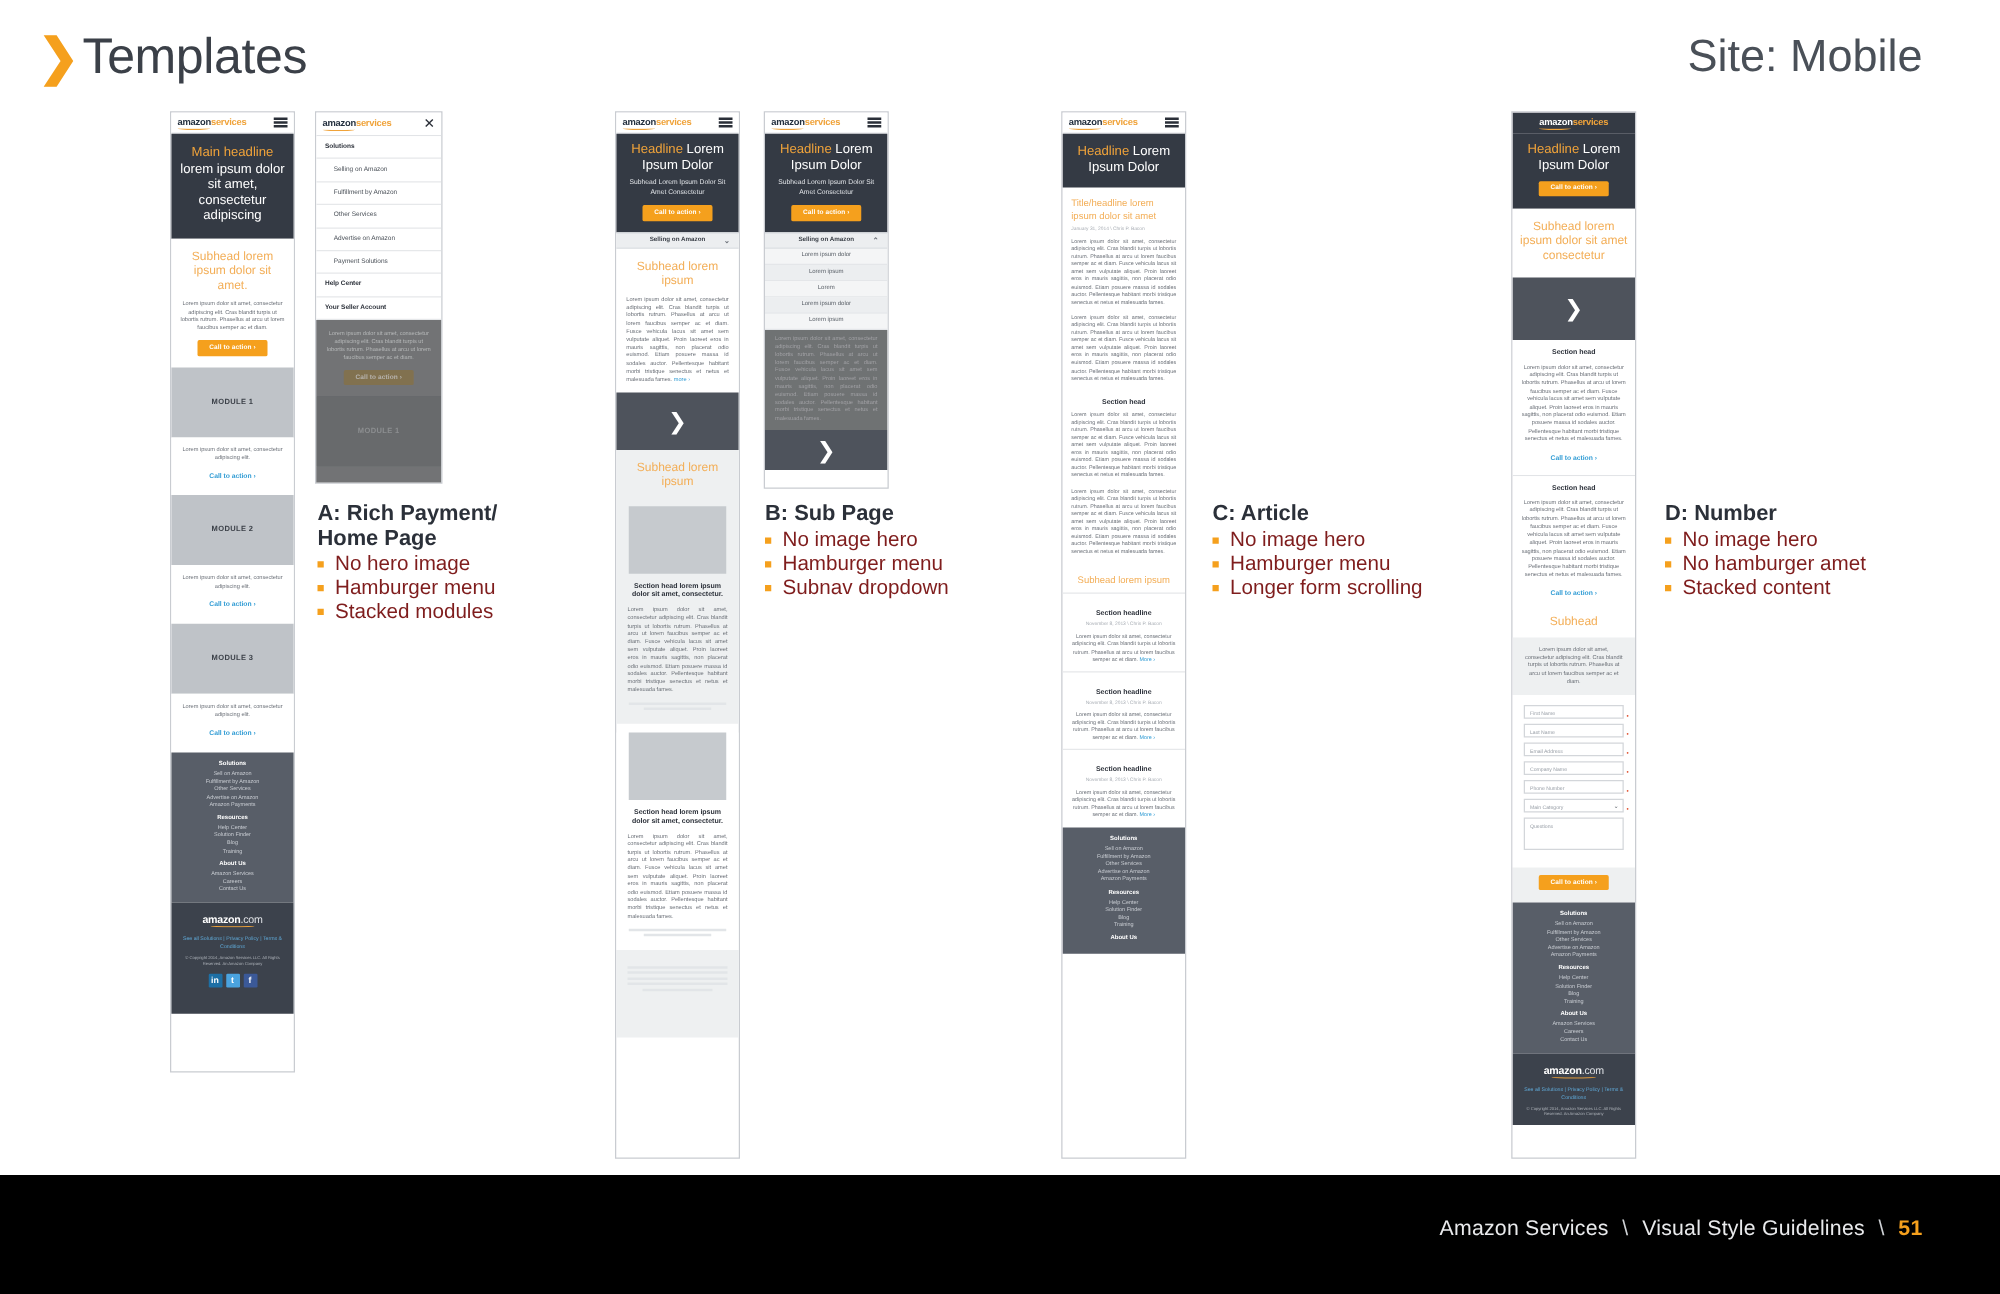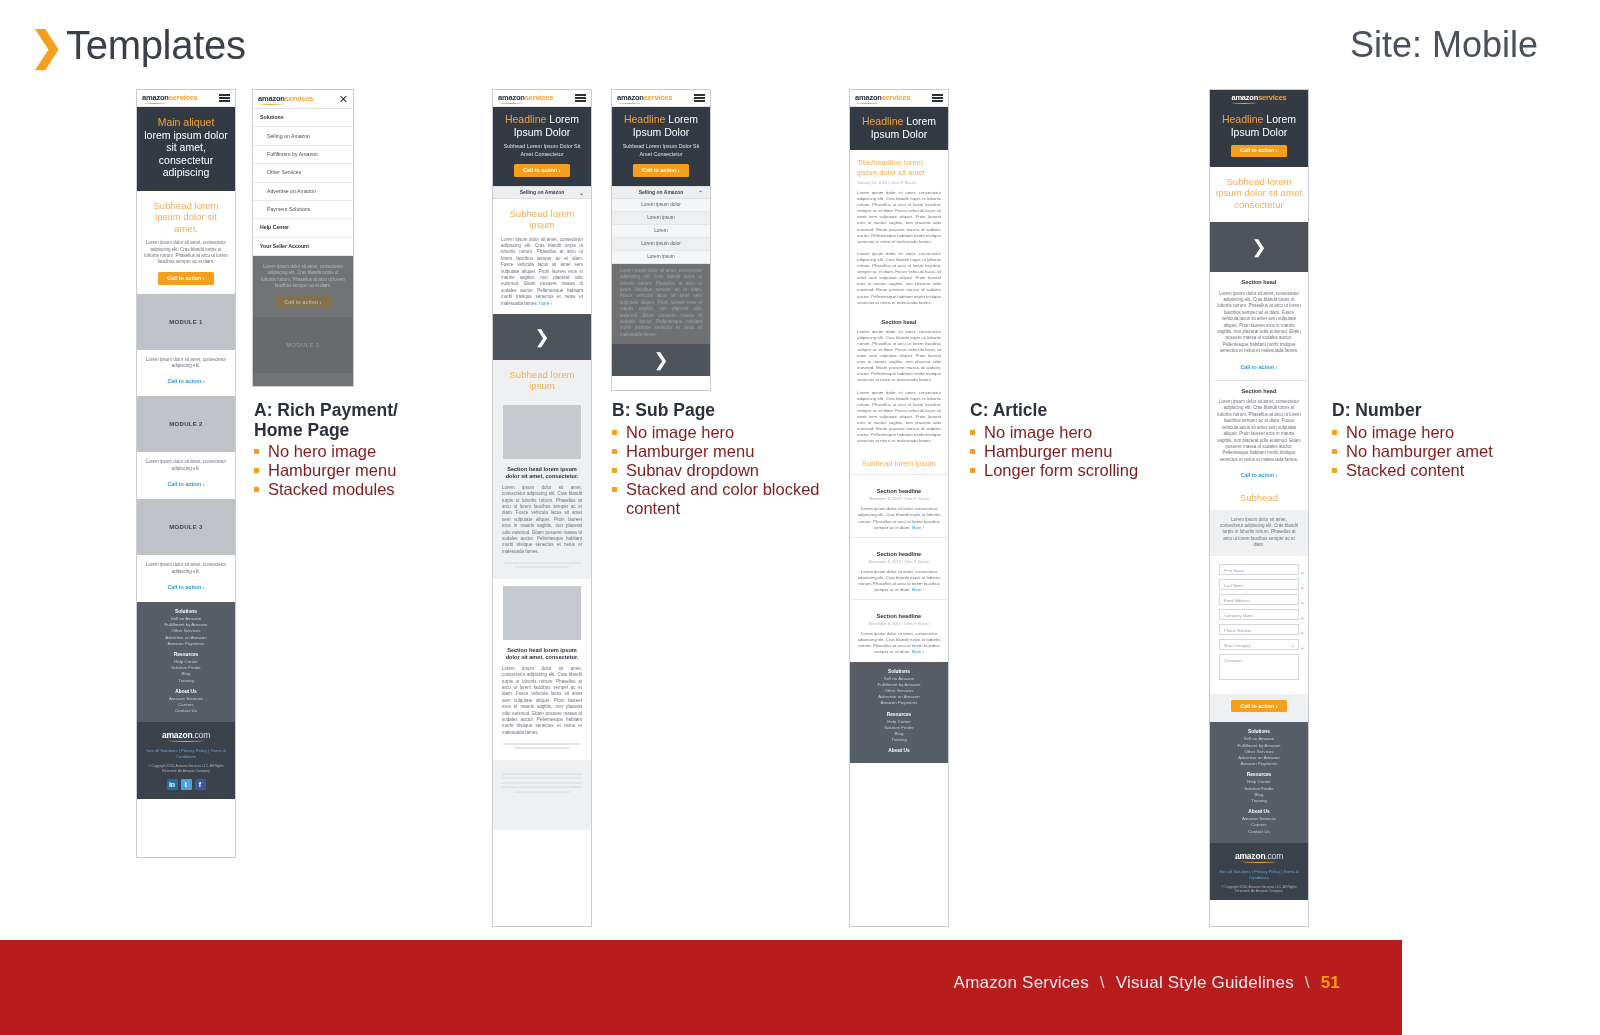--- a/index.html
+++ b/index.html
@@ -22,22 +22,22 @@
     font-size: 40px; line-height: 50px; color: #3b4048; font-weight: 300;
     letter-spacing: -0.3px;
   }
   .hdr-site {
     position: absolute; right: 62px; top: 20px;
     font-size: 36px; line-height: 50px; color: #4a5058; font-weight: 300;
   }
 
   
   .page-footer {
-    position: absolute; left: 0; bottom: 0; width: 1402px; height: 95px;
-    background: #b91c1c;
+    position: absolute; left: 0; bottom: 0; width: 1600px; height: 95px;
+    background: #000000;
   }
   .footer-text {
     position: absolute; right: 62px; top: 33px;
     font-size: 17px; color: #e9eaec; letter-spacing: .2px;
   }
   .footer-text .sep { color: #cfd2d6; margin: 0 6px; }
   .footer-num { color: #f5a01d; font-weight: bold; }
 
   
   .mock { position: absolute; background: #fff; border: 1px solid #c9ccd1; overflow: hidden; }
@@ -88,21 +88,21 @@
     font-size: 6px; font-weight: bold; color: #3b4048; letter-spacing: .3px;
   }
   .grey-strip { background:#4e535c; height: 44px; display:flex; align-items:center; justify-content:center; }
   .chev-big { color:#ffffff; font-size: 18px; line-height:18px; font-weight:300; }
 
   
   .mfoot { background: #585e68; padding: 7px 4px 8px; text-align:center; }
   .mfoot h4 { font-size: 4.8px; color:#ffffff; font-weight:bold; margin-bottom: 2px; margin-top: 5px; }
   .mfoot h4:first-child { margin-top: 0; }
   .mfoot a { display:block; font-size: 4.4px; line-height: 6.2px; color:#c8ccd2; text-decoration:none; }
-  .mfoot-bottom { background: #3c424c; padding: 8px 4px 9px; text-align:center; }
+  .mfoot-bottom { background: #3c424c; padding: 8px 4px 21px; text-align:center; }
   .amzcom { font-size: 8.5px; font-weight: bold; color:#fff; letter-spacing:-0.2px; }
   .amzcom .dotcom { color:#dfe2e6; font-weight:400; }
   .amzcom .smile2 {
     display:block; width: 36px; height: 3px; margin: -1px auto 0;
     border-bottom: 1.4px solid #f0a33a; border-radius: 0 0 50% 50%;
   }
   .foot-links { margin-top: 6px; font-size: 4.2px; line-height: 6px; color:#5fa8d6; }
   .copy { margin-top: 4px; font-size: 3.3px; line-height: 4.4px; color:#aeb3ba; }
   .social { margin-top: 6px; display:flex; gap:3px; justify-content:center; }
   .social i { width:11px; height:11px; display:block; border-radius:1px; font-style:normal;
@@ -184,21 +184,21 @@
         <span class="smile"></span>
       </span>
       <span class="burger">
           <span></span>
           <span></span>
           <span></span>
         </span>
     </div>
     <div class="hero" style="padding:9px 7px 12px;">
       <h1>
-        <span class="hl">Main aliquet</span>
+        <span class="hl">Main headline</span>
         <span>lorem ipsum dolor sit amet, consectetur adipiscing</span>
       </h1>
     </div>
     <div class="white-sec">
       <div class="subhead-orange">Subhead lorem ipsum dolor sit amet.</div>
       <div class="body-copy">Lorem ipsum dolor sit amet, consectetur adipiscing elit. Cras blandit turpis ut lobortis rutrum. Phasellus at arcu ut lorem faucibus semper ac et diam.</div>
       <a class="cta-btn">Call to action  ›</a>
     </div>
     <div class="grey-module">MODULE 1</div>
     <div class="white-sec" style="padding-top:7px;">
@@ -523,21 +523,20 @@
       <li>Stacked modules</li>
     </ul>
   </div>
 
   <div class="caption" style="left:612px; top:401px;">
     <h3>B: Sub Page</h3>
     <ul>
       <li>No image hero</li>
       <li>Hamburger menu</li>
       <li>Subnav dropdown</li>
-      <li>Stacked and color blocked content</li>
     </ul>
   </div>
 
   <div class="caption" style="left:970px; top:401px;">
     <h3>C: Article</h3>
     <ul>
       <li>No image hero</li>
       <li>Hamburger menu</li>
       <li>Longer form scrolling</li>
     </ul>

